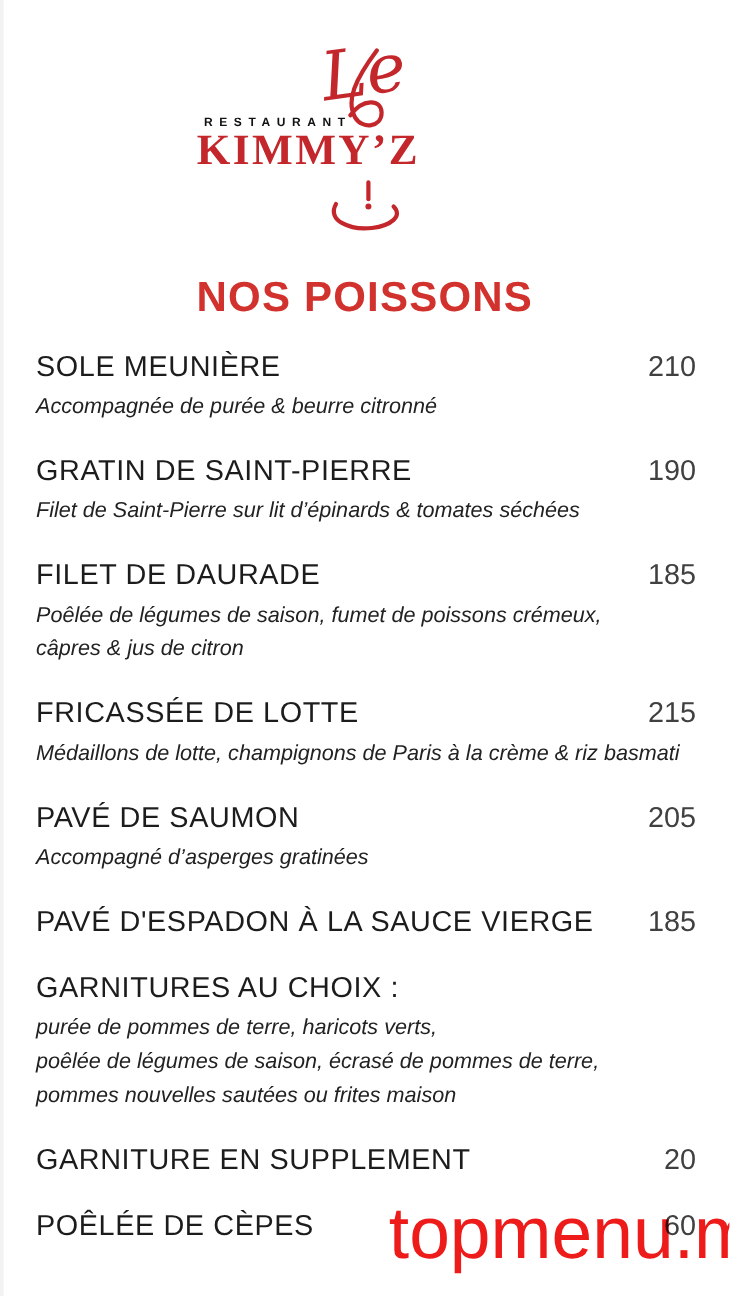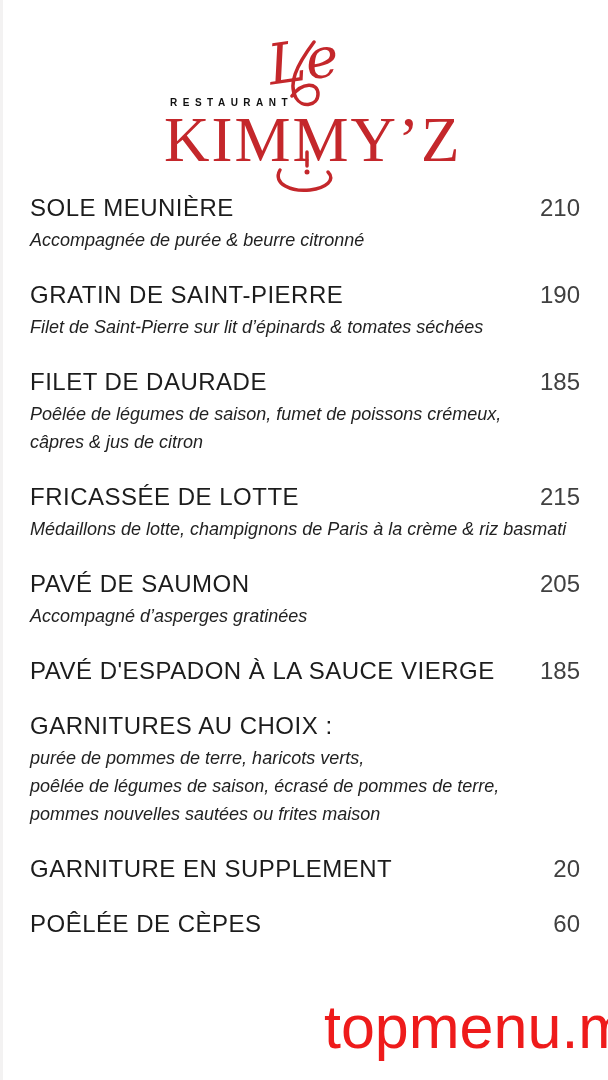--- a/index.html
+++ b/index.html
@@ -41,24 +41,24 @@
     font-family: "DejaVu Serif", "Liberation Serif", serif;
     font-style: italic;
     font-size: 56px;
     color: var(--brand-red, #c4272b);
     transform: rotate(-8deg);
   }
   .logo .brand {
     position: absolute;
     top: 64px; left: 0;
     width: 100%;
-    text-align: right;
+    text-align: left;
     font-family: "Liberation Serif", serif;
-    font-weight: normal;
-    font-size: 63px;
+    font-weight: bold;
+    font-size: 36px;
     letter-spacing: 2px;
     color: var(--brand-red, #c4272b);
     white-space: nowrap;
   }
 
   
   .menu-title {
     margin-top: 58px;
     text-align: center;
     font-size: 35px;
@@ -123,20 +123,21 @@
       <path d="M150 2 C132 26 124 44 132 58 C138 68 154 66 154 54 C154 42 138 42 128 56" fill="none" stroke="#c4272b" stroke-width="3.5" stroke-linecap="round"></path>
       <path d="M143 112 L143 126" fill="none" stroke="#c4272b" stroke-width="3.5" stroke-linecap="round"></path>
       <circle cx="143" cy="132" r="2.5" fill="#c4272b"></circle>
       <path d="M116 130 C108 144 128 152 146 150 C162 148 172 140 164 132" fill="none" stroke="#c4272b" stroke-width="3.5" stroke-linecap="round"></path>
     </svg>
     <div class="rest-label">RESTAURANT</div>
     <span class="le">Le</span>
     <div class="brand">KIMMY’Z</div>
   </div>
 
+  <div class="menu-title">NOS POISSONS</div>
 
   <div class="menu-list">
   <div class="menu-item">
     <div class="item-row">
       <span class="item-name">SOLE MEUNIÈRE</span>
       <span class="item-price">210</span>
     </div>
     <div class="item-desc">
           <div class="desc-line">Accompagnée de purée &amp; beurre citronné</div>
         </div>

